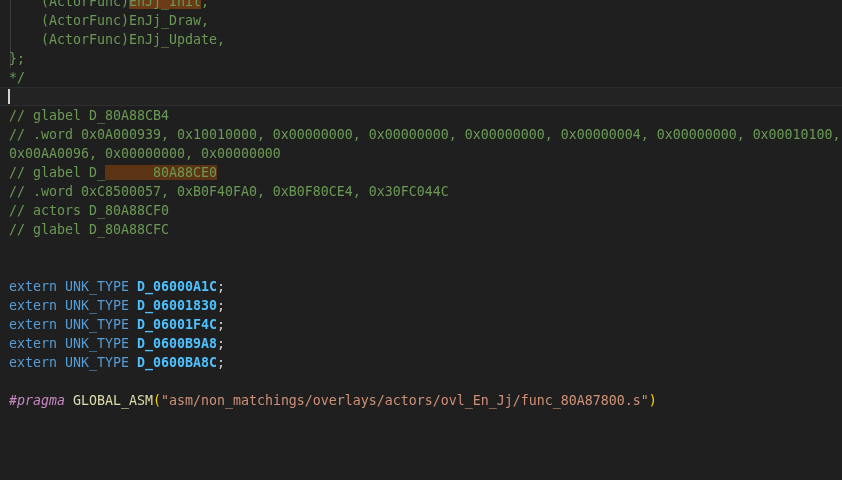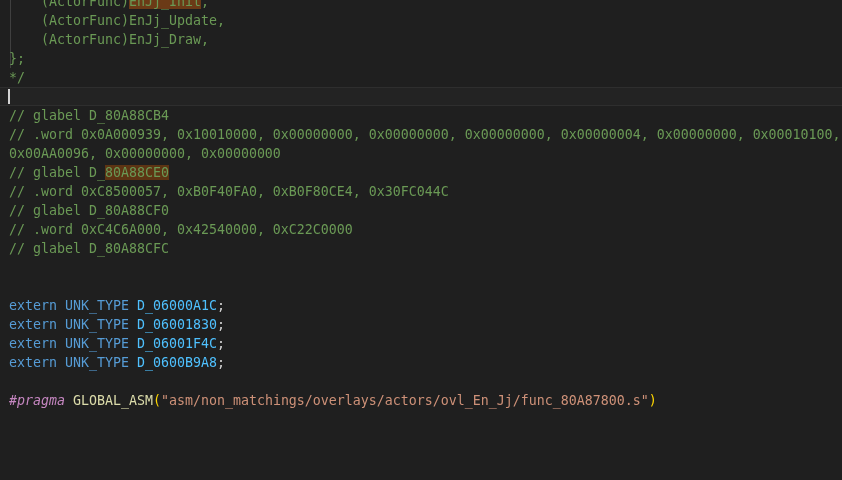--- a/index.html
+++ b/index.html
@@ -48,52 +48,52 @@
   .indent-guide {
     position: absolute;
     left: 10px;
     top: 0;
     width: 1px;
     height: 68px;
     background: var(--c-indent_guide, #3f3f3f);
   }
   .s-comment { color: var(--c-comment, #6A9955); }
   .s-keyword { color: var(--c-keyword, #569CD6); }
-  .s-var     { color: var(--c-global_var, #4FC1FF); font-weight: normal; }
+  .s-var     { color: var(--c-global_var, #4FC1FF); font-weight: bold; }
   .s-punct   { color: var(--c-punctuation, #D4D4D4); }
   .s-pragma  { color: var(--c-preprocessor, #C586C0); font-style: italic; }
   .s-macro   { color: var(--c-macro, #DCDCAA); }
   .s-bracket { color: var(--c-bracket, #FFD700); }
   .s-string  { color: var(--c-string, #CE9178); }
   .hl-match  { background: var(--c-find_match, #6b3a16); }
-  .hl-match2 { background: var(--c-find_match_other, #5d3413); }
+  .hl-match2 { background: var(--c-find_match_other, #5d3413); padding-left: 48px; }
 </style>
 </head>
 <body>
 
 <div class="editor">
   <div class="indent-guide"></div>
   <div class="code-lines">
       <div class="line"><span class="s-comment">    (ActorFunc)</span><span class="s-comment hl-match">EnJj_Init</span><span class="s-comment">,</span></div>
+      <div class="line"><span class="s-comment">    (ActorFunc)EnJj_Draw,</span></div>
       <div class="line"><span class="s-comment">    (ActorFunc)EnJj_Update,</span></div>
-      <div class="line"><span class="s-comment">    (ActorFunc)EnJj_Draw,</span></div>
       <div class="line"><span class="s-comment">};</span></div>
       <div class="line"><span class="s-comment">*/</span></div>
       <div class="line cursor-line"><div class="cursor"></div></div>
       <div class="line"><span class="s-comment">// glabel D_80A88CB4</span></div>
       <div class="line"><span class="s-comment">// .word 0x0A000939, 0x10010000, 0x00000000, 0x00000000, 0x00000000, 0x00000004, 0x00000000, 0x00010100,</span></div>
       <div class="line"><span class="s-comment">0x00AA0096, 0x00000000, 0x00000000</span></div>
       <div class="line"><span class="s-comment">// glabel D_</span><span class="s-comment hl-match2">80A88CE0</span></div>
       <div class="line"><span class="s-comment">// .word 0xC8500057, 0xB0F40FA0, 0xB0F80CE4, 0x30FC044C</span></div>
-      <div class="line"><span class="s-comment">// glabel D_80A88CF0</span></div>
-      <div class="line"><span class="s-comment">// .word 0xC4C6A000, 0x42540000, 0xC22C0000</span></div>
+      <div class="line"><span class="s-comment">// actors D_80A88CF0</span></div>
       <div class="line"><span class="s-comment">// glabel D_80A88CFC</span></div>
       <div class="line"></div>
       <div class="line"></div>
       <div class="line"><span class="s-keyword">extern </span><span class="s-keyword">UNK_TYPE </span><span class="s-var">D_06000A1C</span><span class="s-punct">;</span></div>
       <div class="line"><span class="s-keyword">extern </span><span class="s-keyword">UNK_TYPE </span><span class="s-var">D_06001830</span><span class="s-punct">;</span></div>
       <div class="line"><span class="s-keyword">extern </span><span class="s-keyword">UNK_TYPE </span><span class="s-var">D_06001F4C</span><span class="s-punct">;</span></div>
       <div class="line"><span class="s-keyword">extern </span><span class="s-keyword">UNK_TYPE </span><span class="s-var">D_0600B9A8</span><span class="s-punct">;</span></div>
+      <div class="line"><span class="s-keyword">extern </span><span class="s-keyword">UNK_TYPE </span><span class="s-var">D_0600BA8C</span><span class="s-punct">;</span></div>
       <div class="line"></div>
       <div class="line"><span class="s-pragma">#pragma </span><span class="s-macro">GLOBAL_ASM</span><span class="s-bracket">(</span><span class="s-string">"asm/non_matchings/overlays/actors/ovl_En_Jj/func_80A87800.s"</span><span class="s-bracket">)</span></div>
       <div class="line"></div>
     </div>
 </div>
 
 </body></html>

